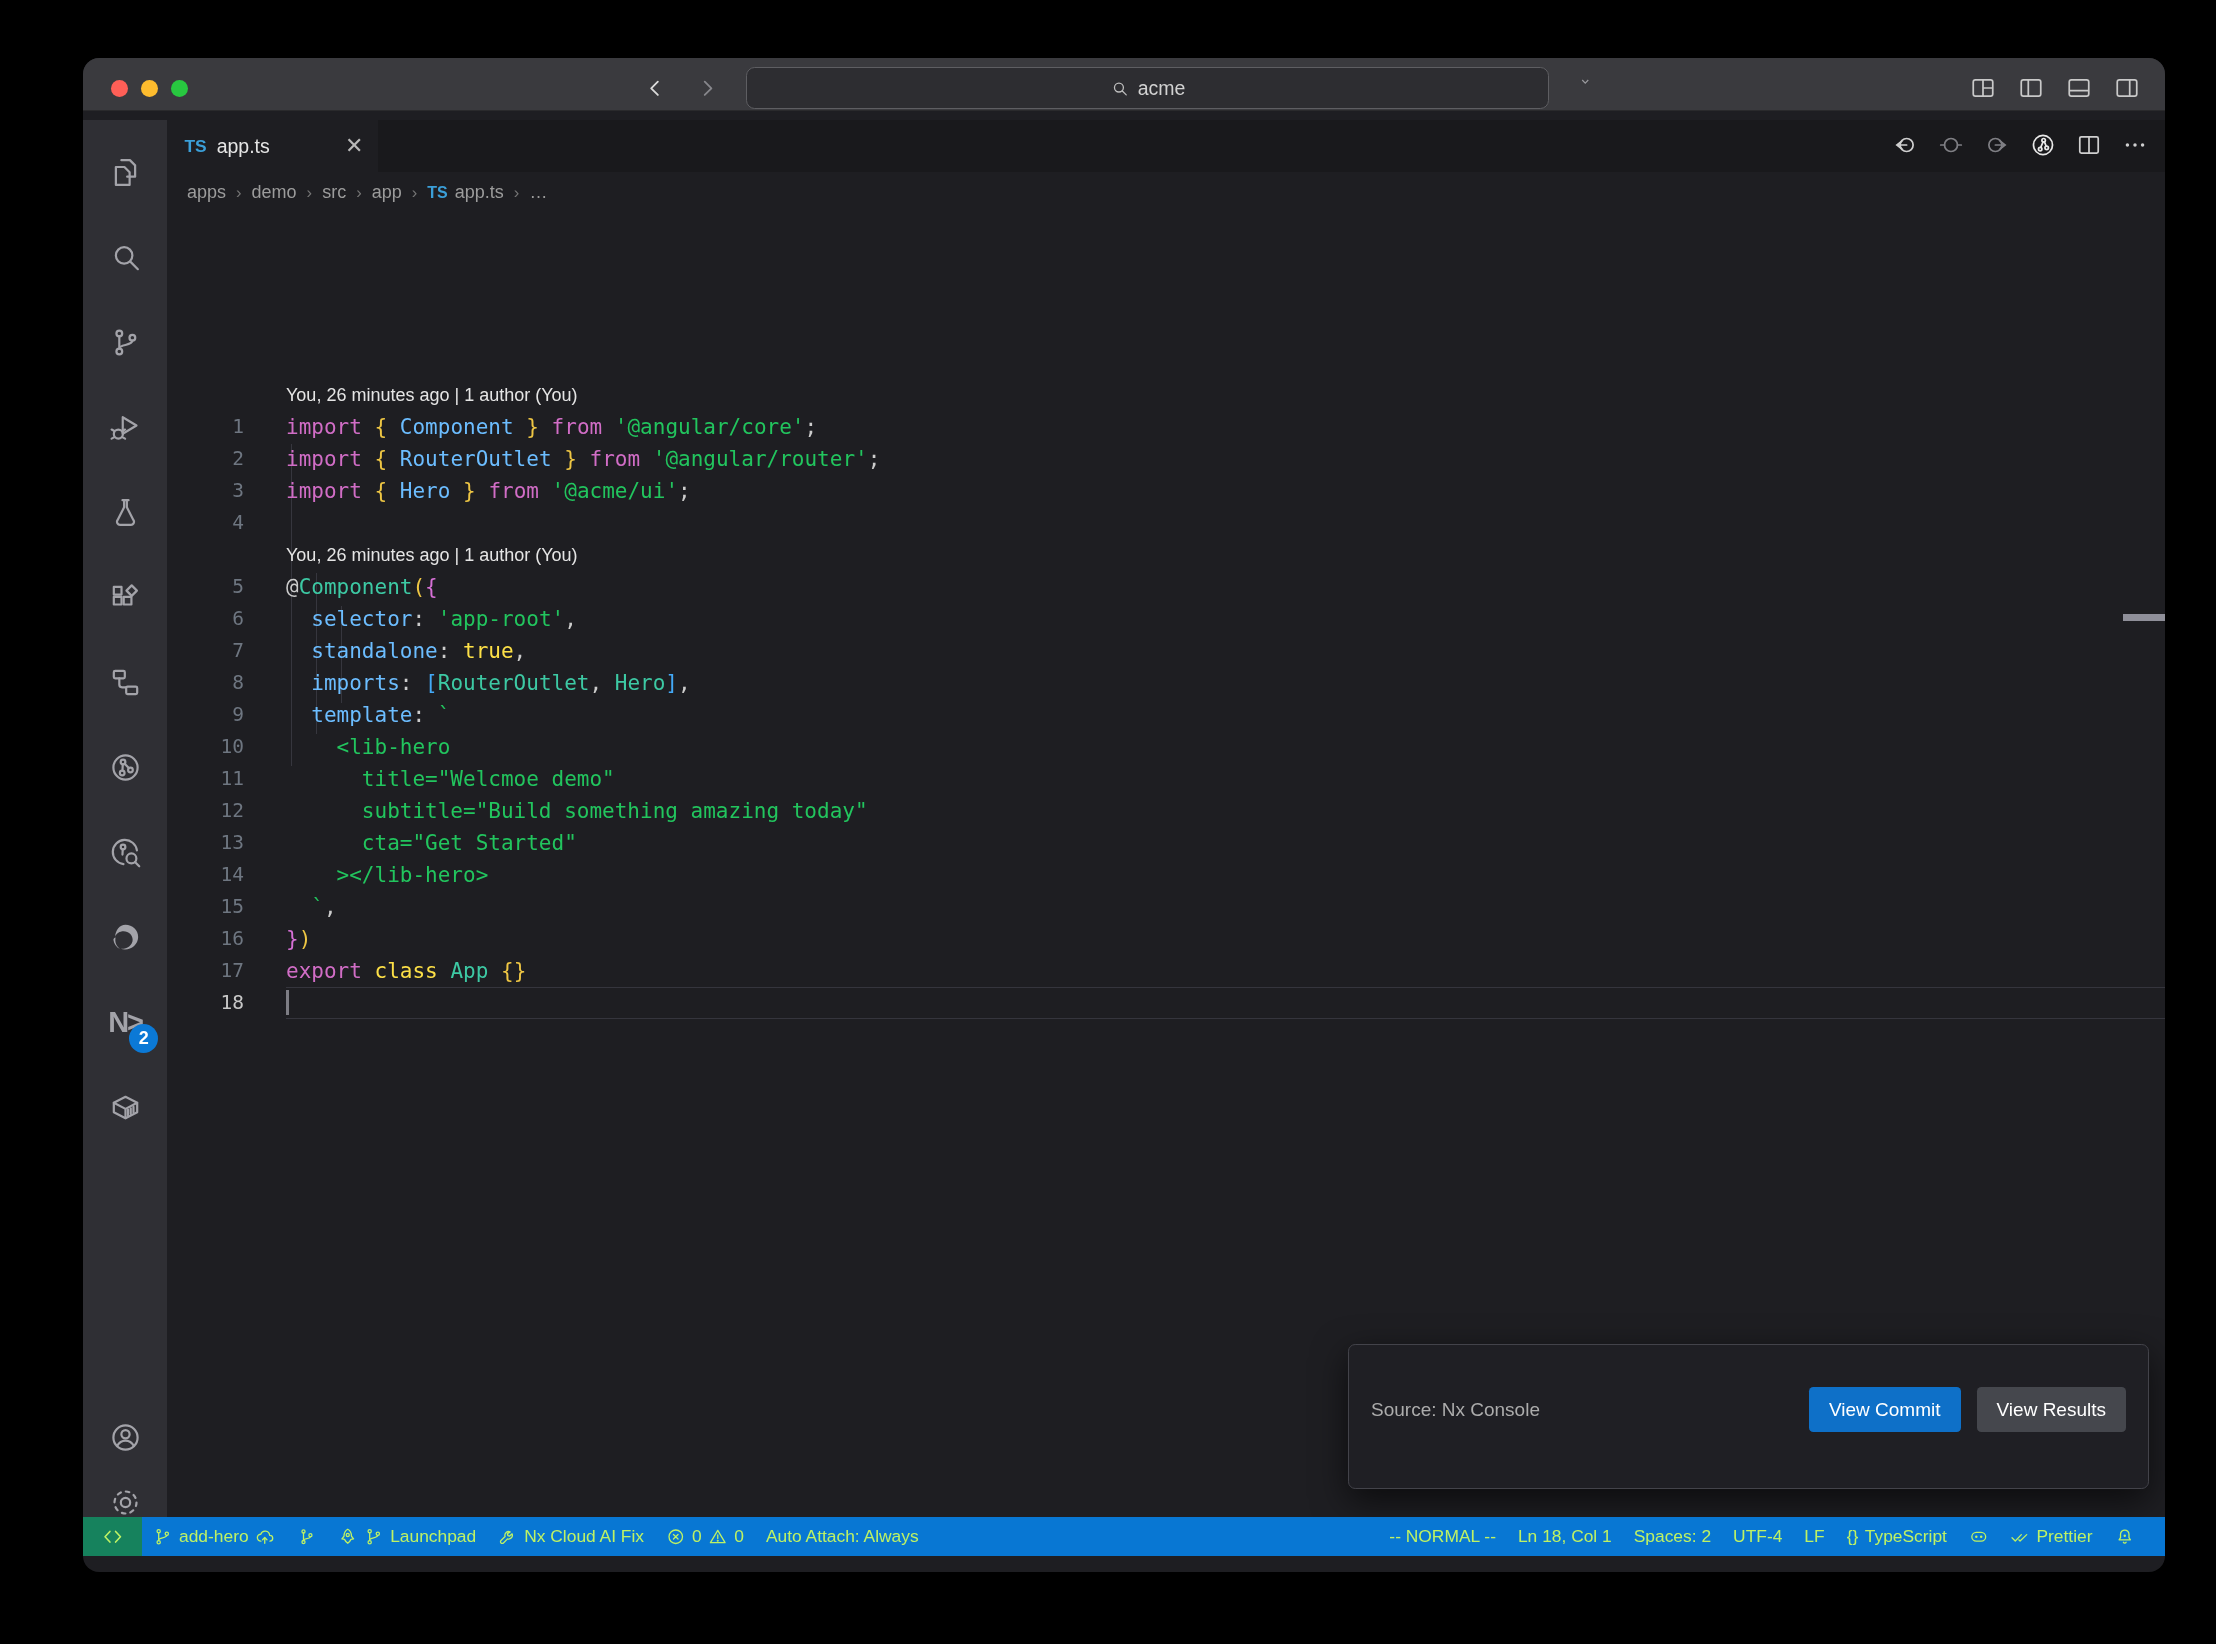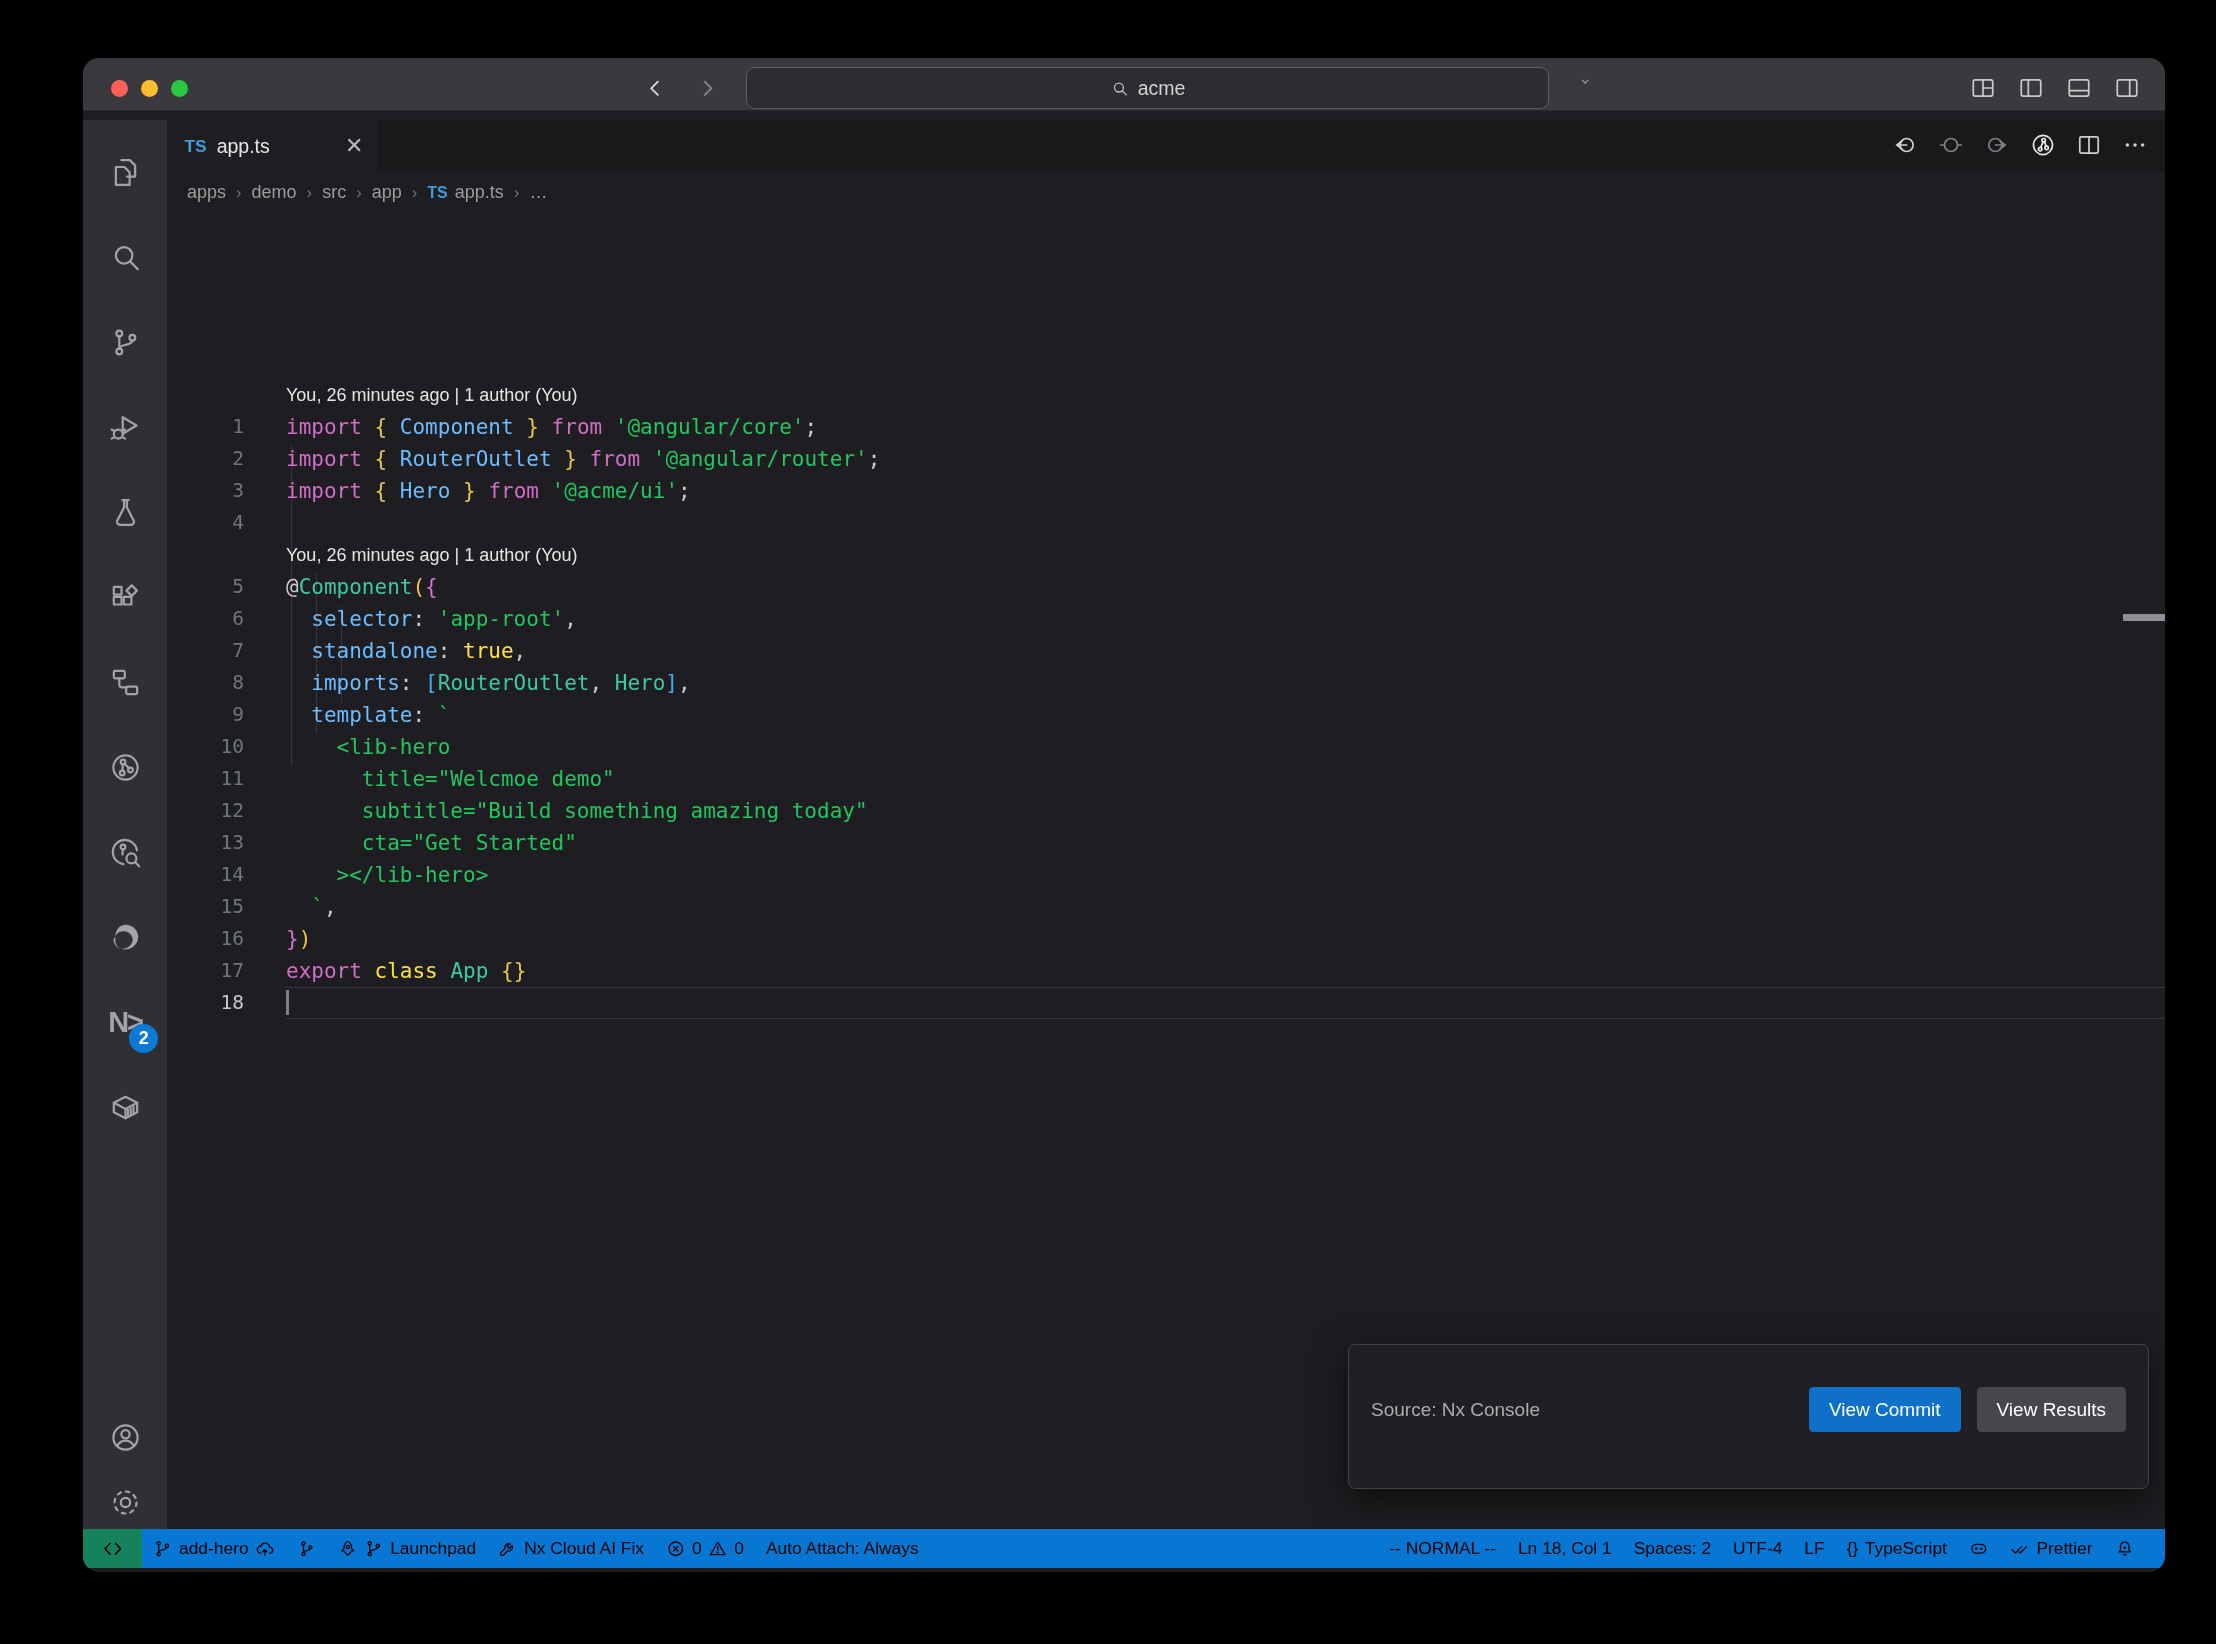--- a/index.html
+++ b/index.html
@@ -73,22 +73,22 @@
   .toast-head { display:flex; align-items:center; gap:11.6px; }
   .toast-head svg.info { width:26px; height:26px; color:#3794FF; flex:0 0 26px; }
   .toast-title { color:#E3E3E3; font-size:19.5px; flex:1; }
   .toast-head .tico { color:#BDBDBD; margin-left:13px; } .toast-head .tico svg { width:23px; height:23px; }
   .toast-foot { display:flex; align-items:center; margin-top:22px; }
   .toast-source { color:#ACACAC; font-size:19px; flex:1; }
   .tbtn { height:45px; padding:0 20px; border-radius:4.3px; color:#fff; font-size:19px; display:flex; align-items:center; margin-left:16px; }
   .tbtn.primary { background:#0E70C8; } .tbtn.secondary { background:#45474D; }
 
   
-  .statusbar { position:absolute; left:0; right:0; bottom:4px; height:39px; background:#0877D3; display:flex;
-    align-items:center; color:#000000; font-size:17.4px; }
+  .statusbar { position:absolute; left:0; right:0; bottom:16px; height:39px; background:#0877D3; display:flex;
+    align-items:center; color:#bef264; font-size:17.4px; }
   .sb-remote { width:59px; height:39px; background:#16825D; display:flex; align-items:center; justify-content:center; flex:0 0 59px; }
   .sb-item { display:flex; align-items:center; gap:6.5px; padding:0 11px; height:39px; }
   .sb-item svg { width:19.5px; height:19.5px; }
   .sb-item .glyph { font-size:17.4px; }
   .sb-right { margin-left:auto; display:flex; padding-right:20px; }
 </style>
 </head>
 <body>
 
 <div class="window">

